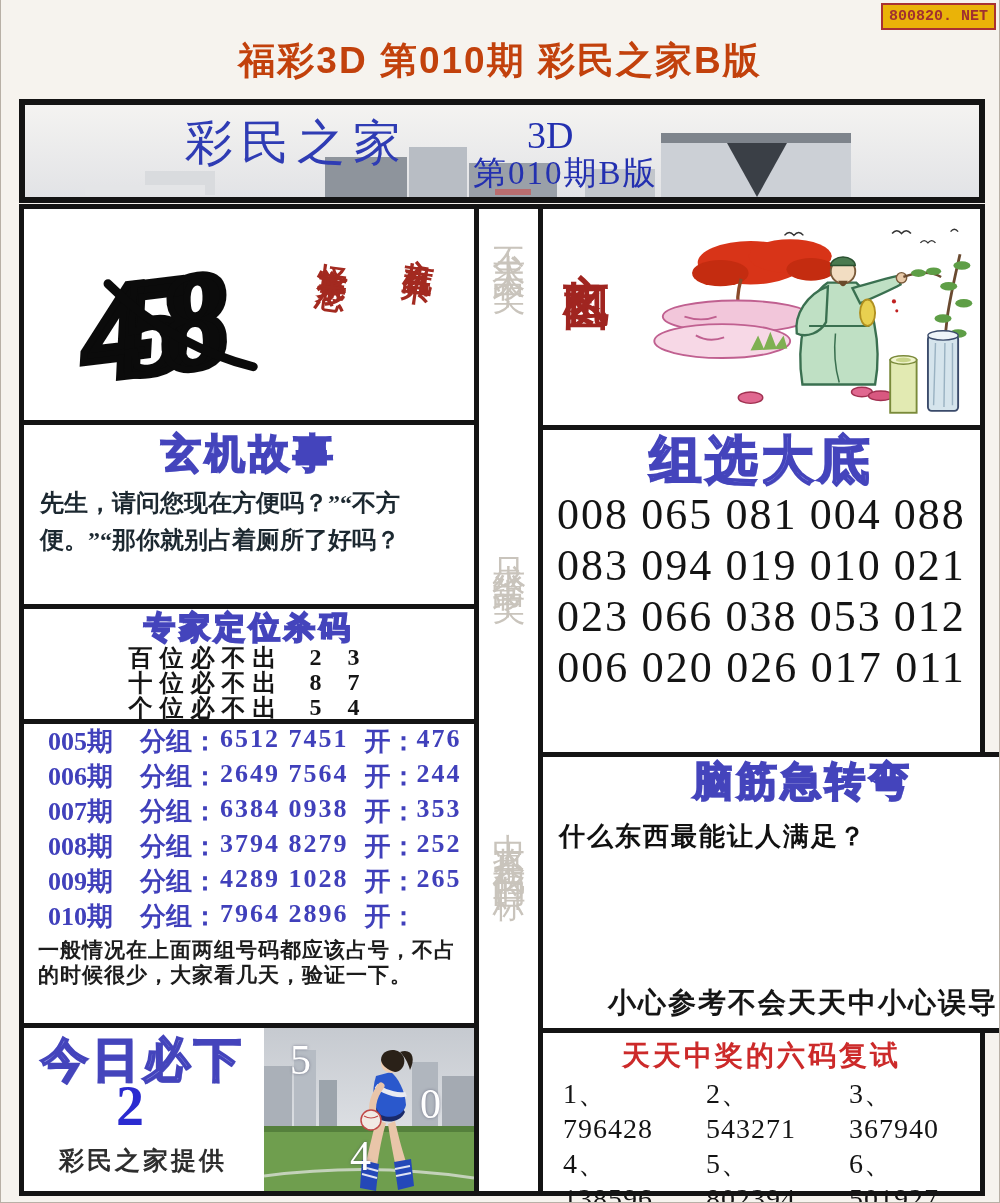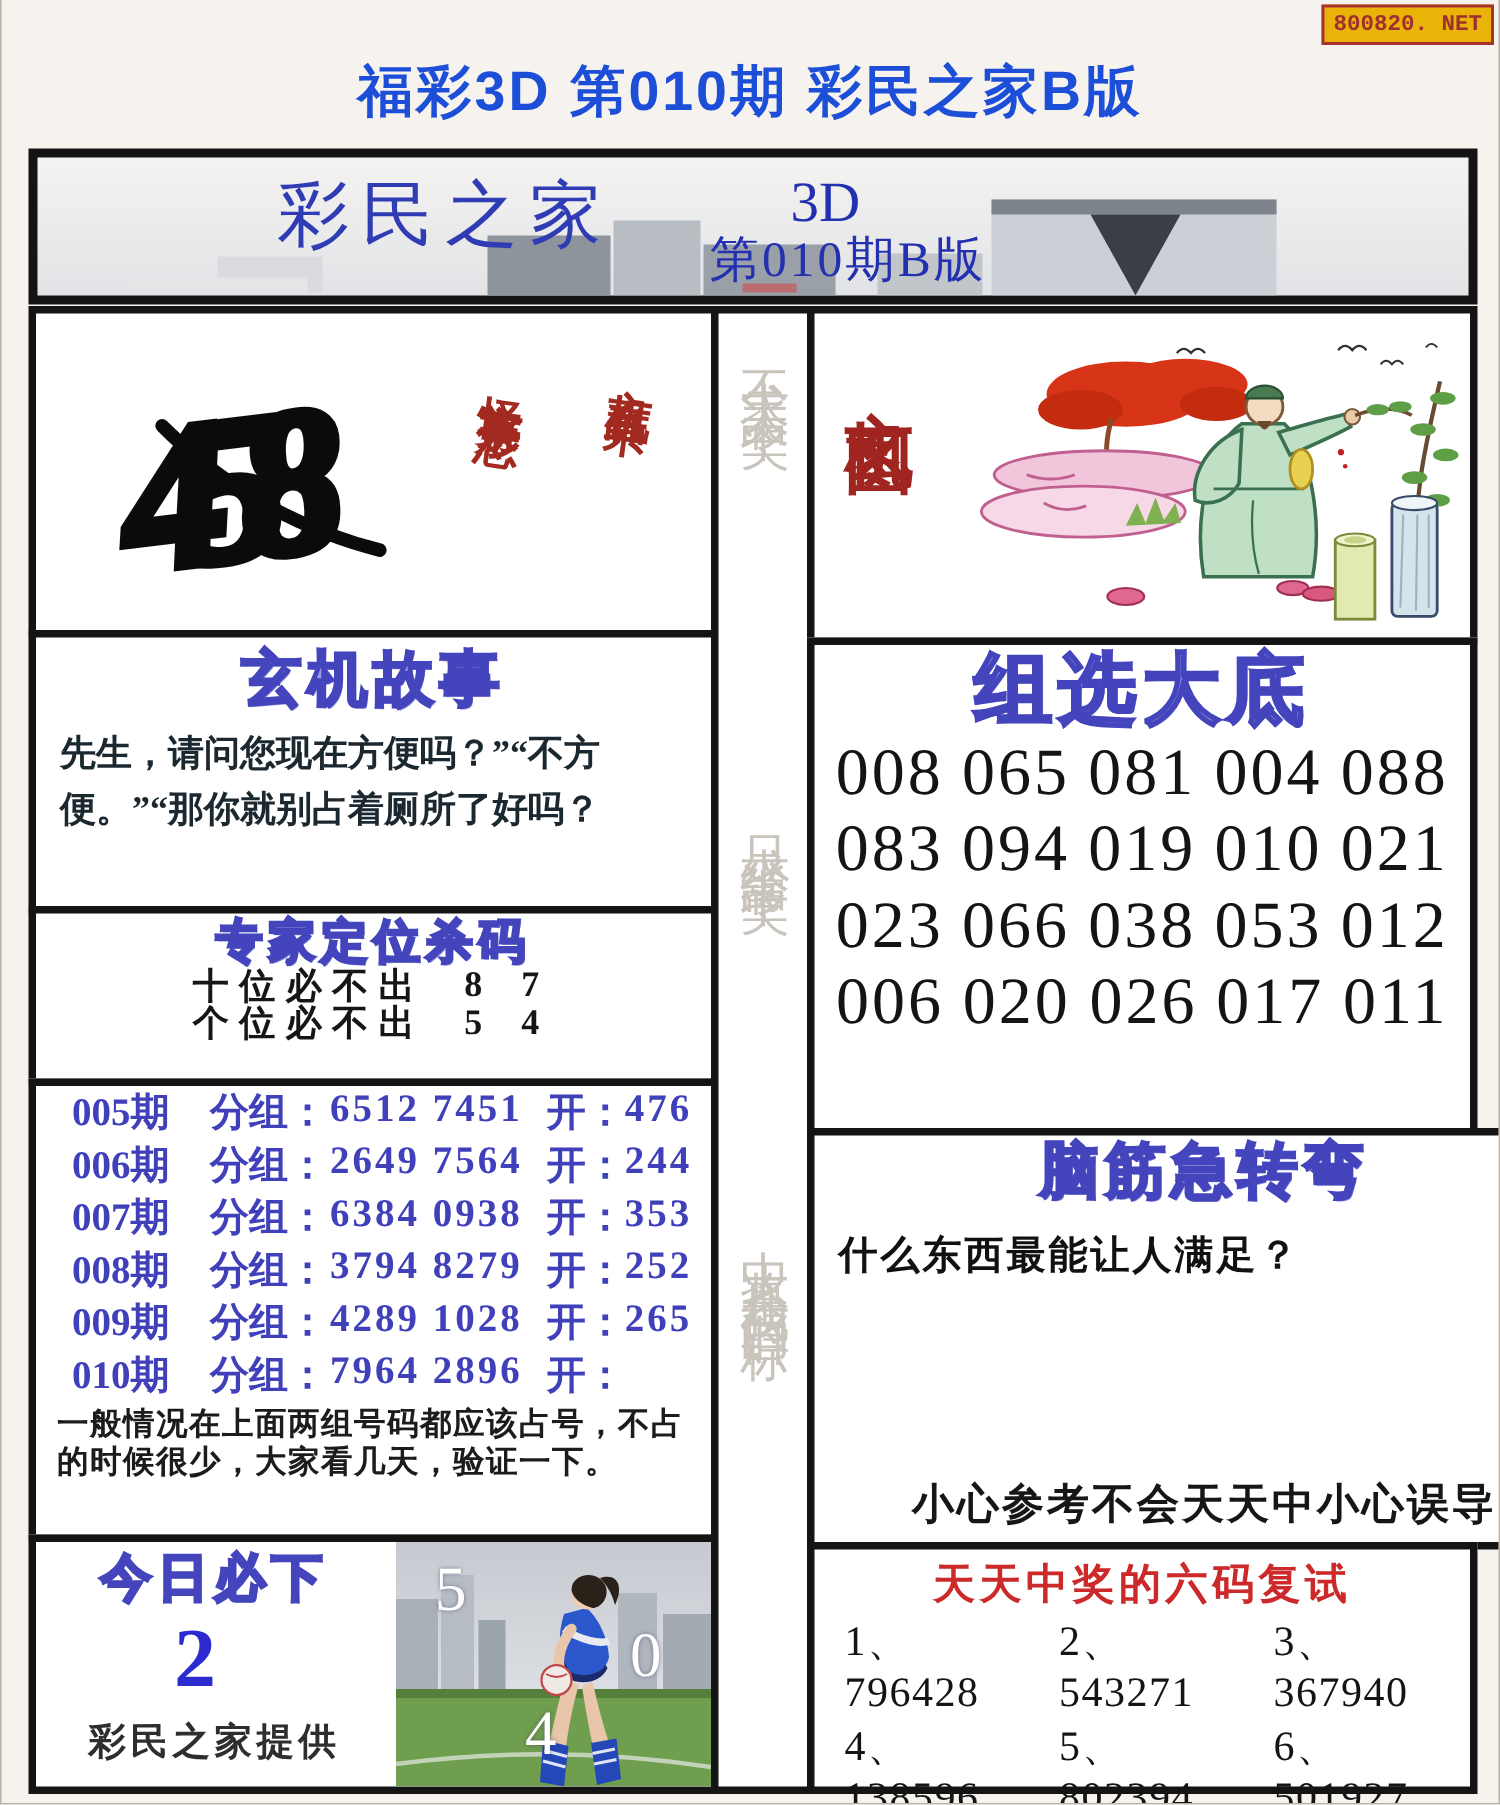--- a/index.html
+++ b/index.html
@@ -7,21 +7,21 @@
         border-left:1px solid #b8b0a6;border-right:1px solid #b8b0a6;border-bottom:1px solid #b8b0a6;
         box-sizing:border-box;font-family:"Liberation Sans",sans-serif;}
   .box{position:absolute;background:#ffffff;border:5px solid #141414;box-sizing:border-box;}
   .hdr{font-weight:700;text-align:center;color:#9aa0e8;-webkit-text-stroke:2px #4444bc;
        text-shadow:1px 1px 0 #8a8fd8;letter-spacing:4px;line-height:1.1;}
   .vert{writing-mode:vertical-rl;text-orientation:upright;}
   
   .site-tag{position:absolute;top:3px;right:3px;border:2px solid #a83232;color:#a03030;
             background:#eab308;font:700 15px "Liberation Mono",monospace;padding:3px 6px;}
   .page-title{position:absolute;top:36px;left:0;width:100%;text-align:center;
-              font-size:37px;font-weight:700;color:#1d4ed8;letter-spacing:2px;}
+              font-size:37px;font-weight:700;color:#c2410c;letter-spacing:2px;}
   .banner{left:18px;top:99px;width:966px;height:104px;background:linear-gradient(#f4f3f1,#e2e3e6);border-width:6px;}
   .banner svg{position:absolute;left:0;top:0;width:100%;height:100%;}
   .banner-title{position:absolute;left:160px;top:6px;font:400 48px "Liberation Serif",serif;color:#2f3cb4;letter-spacing:8px;}
   .banner-game{position:absolute;left:502px;top:8px;font:400 38px "Liberation Serif",serif;color:#2330b0;}
   .banner-issue{position:absolute;left:448px;top:46px;font:400 33px "Liberation Serif",serif;color:#2330b0;letter-spacing:2px;}
   
   .boxA{left:18px;top:204px;width:460px;height:221px;}
   .boxB{left:18px;top:420px;width:460px;height:189px;}
   .boxC{left:18px;top:604px;width:460px;height:120px;}
   .boxD{left:18px;top:719px;width:460px;height:309px;}
@@ -53,21 +53,21 @@
   
   .boxD .hdr{margin-top:0;font-size:40px;}
   .grow{display:flex;padding-left:24px;line-height:34px;font:700 26px "Liberation Serif",serif;color:#4040bb;}
   .gissue{width:92px;}
   .glab{margin-right:2px;}
   .gnums{letter-spacing:2px;}
   .golab{margin-left:16px;}
   .gopen{letter-spacing:2px;}
   .gnote{padding:3px 10px 0 14px;font:700 21px "Liberation Sans",sans-serif;color:#1c1c1c;line-height:25px;letter-spacing:1px;}
   
-  .today-hdr{position:absolute;left:14px;top:6px;width:210px;font-size:34px;}
+  .today-hdr{position:absolute;left:14px;top:6px;width:210px;font-size:47px;}
   .today-num{position:absolute;left:92px;top:46px;font:700 56px "Liberation Serif",serif;color:#2b2bd0;}
   .today-provider{position:absolute;left:16px;top:116px;width:206px;text-align:center;
                   font:700 25px "Liberation Serif",serif;color:#2e2e2e;letter-spacing:3px;}
   .photo{position:absolute;left:240px;top:0;width:210px;height:163px;overflow:hidden;}
   .photo svg{position:absolute;left:0;top:0;}
   .pnum{position:absolute;color:#fff;font:400 42px "Liberation Serif",serif;text-shadow:0 0 3px rgba(60,60,90,.55);}
   .p0{left:26px;top:8px;}
   .p1{left:156px;top:52px;}
   .p2{left:86px;top:104px;}
   
@@ -126,20 +126,24 @@
   </div>
 
   <div class="box boxB">
     <div class="hdr">玄机故事</div>
     <div class="story-body">先生，请问您现在方便吗？”“不方便。”“那你就别占着厕所了好吗？</div>
   </div>
 
   <div class="box boxC">
     <div class="hdr">专家定位杀码</div>
     <div>
+        <div class="krow">
+          <span class="klabel">百位必不出</span>
+          <span class="kval">2 3</span>
+        </div>
         <div class="krow">
           <span class="klabel">十位必不出</span>
           <span class="kval">8 7</span>
         </div>
         <div class="krow">
           <span class="klabel">个位必不出</span>
           <span class="kval">5 4</span>
         </div>
       </div>
   </div>

